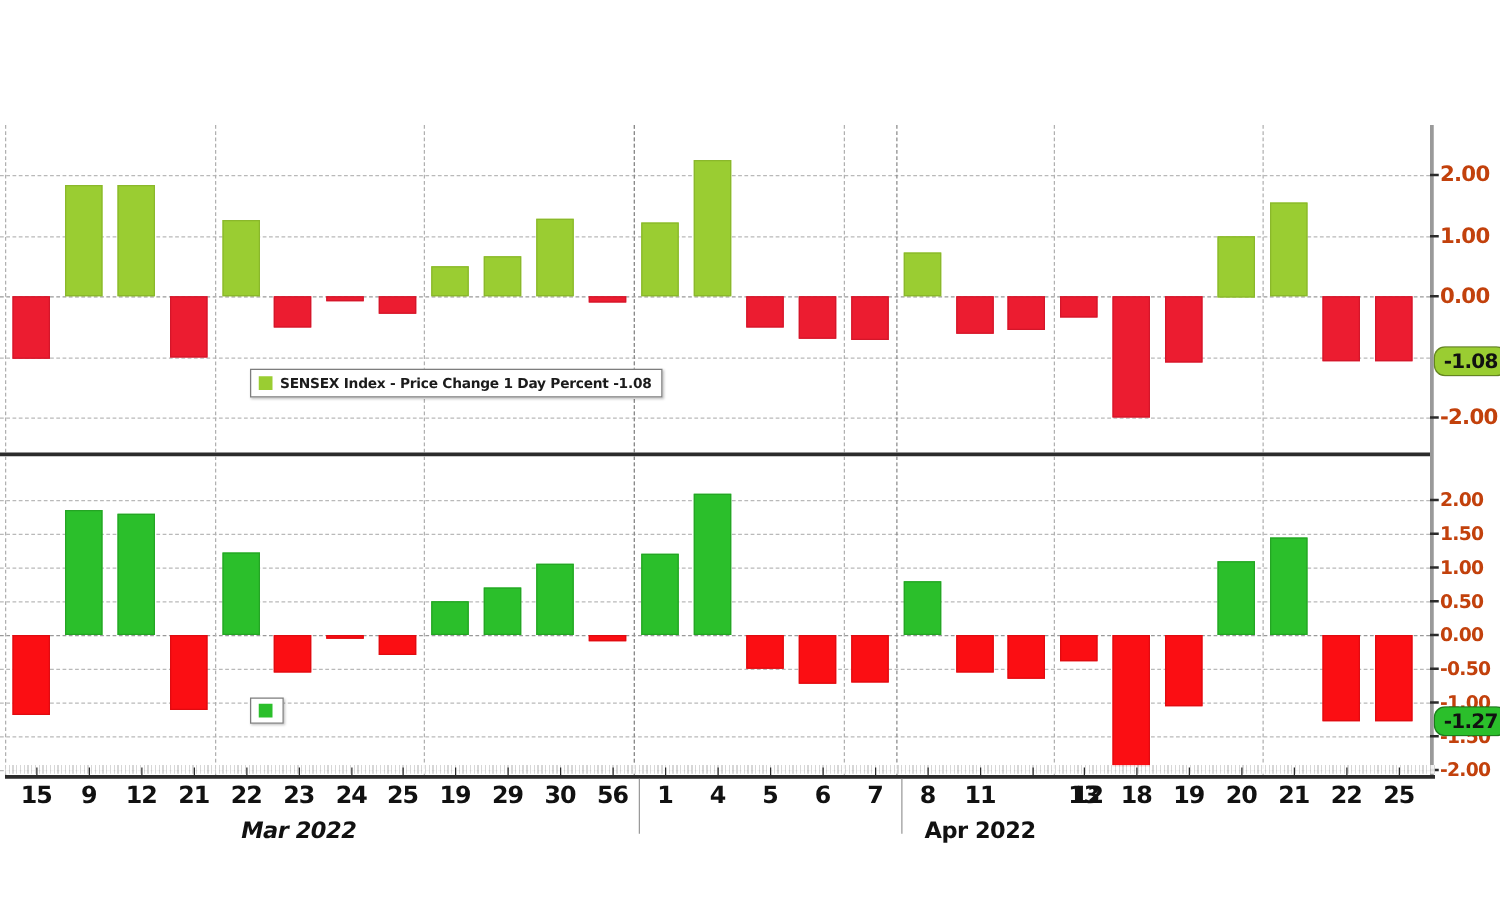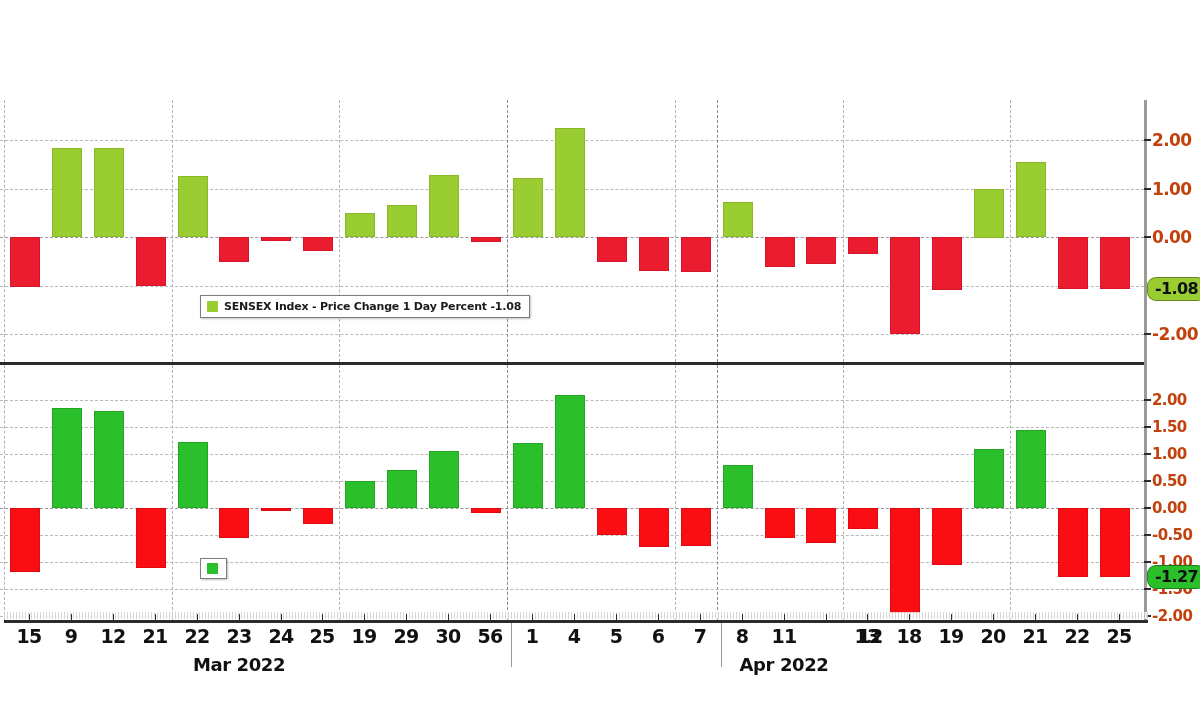--- a/index.html
+++ b/index.html
@@ -499,18 +499,18 @@
         <div class="xtick-mark" style="left: 1031px;"></div>
         <div class="xtick-label" style="left: 1031px;">21</div>
         <div class="xtick-mark" style="left: 1073px;"></div>
         <div class="xtick-label" style="left: 1073px;">22</div>
         <div class="xtick-mark" style="left: 1115px;"></div>
         <div class="xtick-label" style="left: 1115px;">25</div>
       </div>
     <div id="xmonths">
         <div class="month-divider" style="left: 507px;"></div>
         <div class="month-divider" style="left: 717px;"></div>
-        <div class="month-label" style="left: 235px;">Mar 2022</div>
+        <div class="month-label" style="left: 235px; font-style: italic;">Mar 2022</div>
         <div class="month-label" style="left: 780px;">Apr 2022</div>
       </div>
   </div>
 
 </div>
 
 </body></html>

